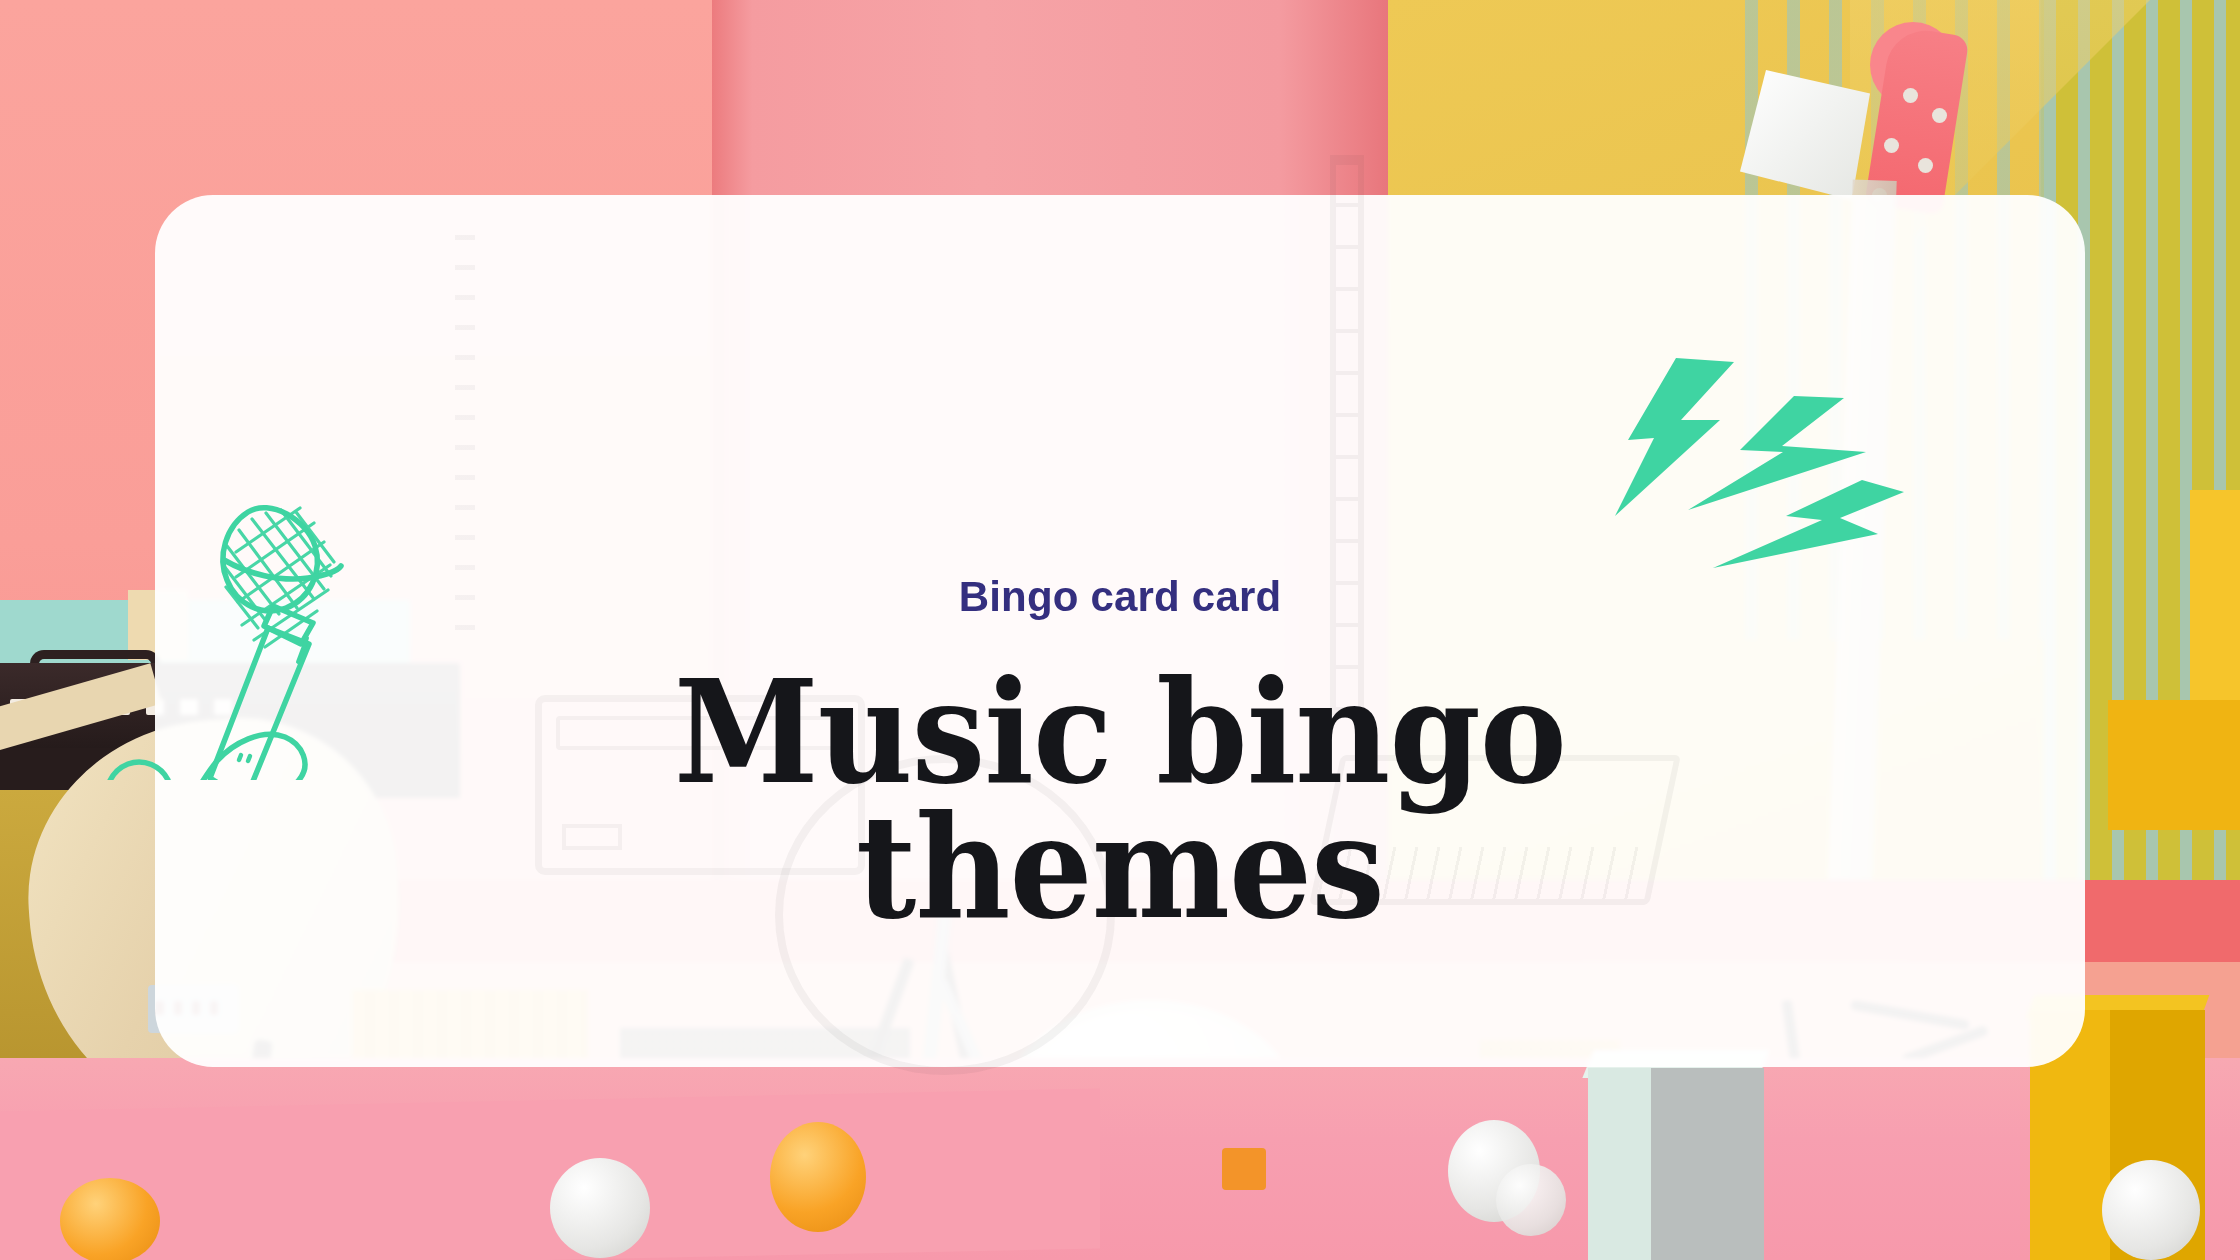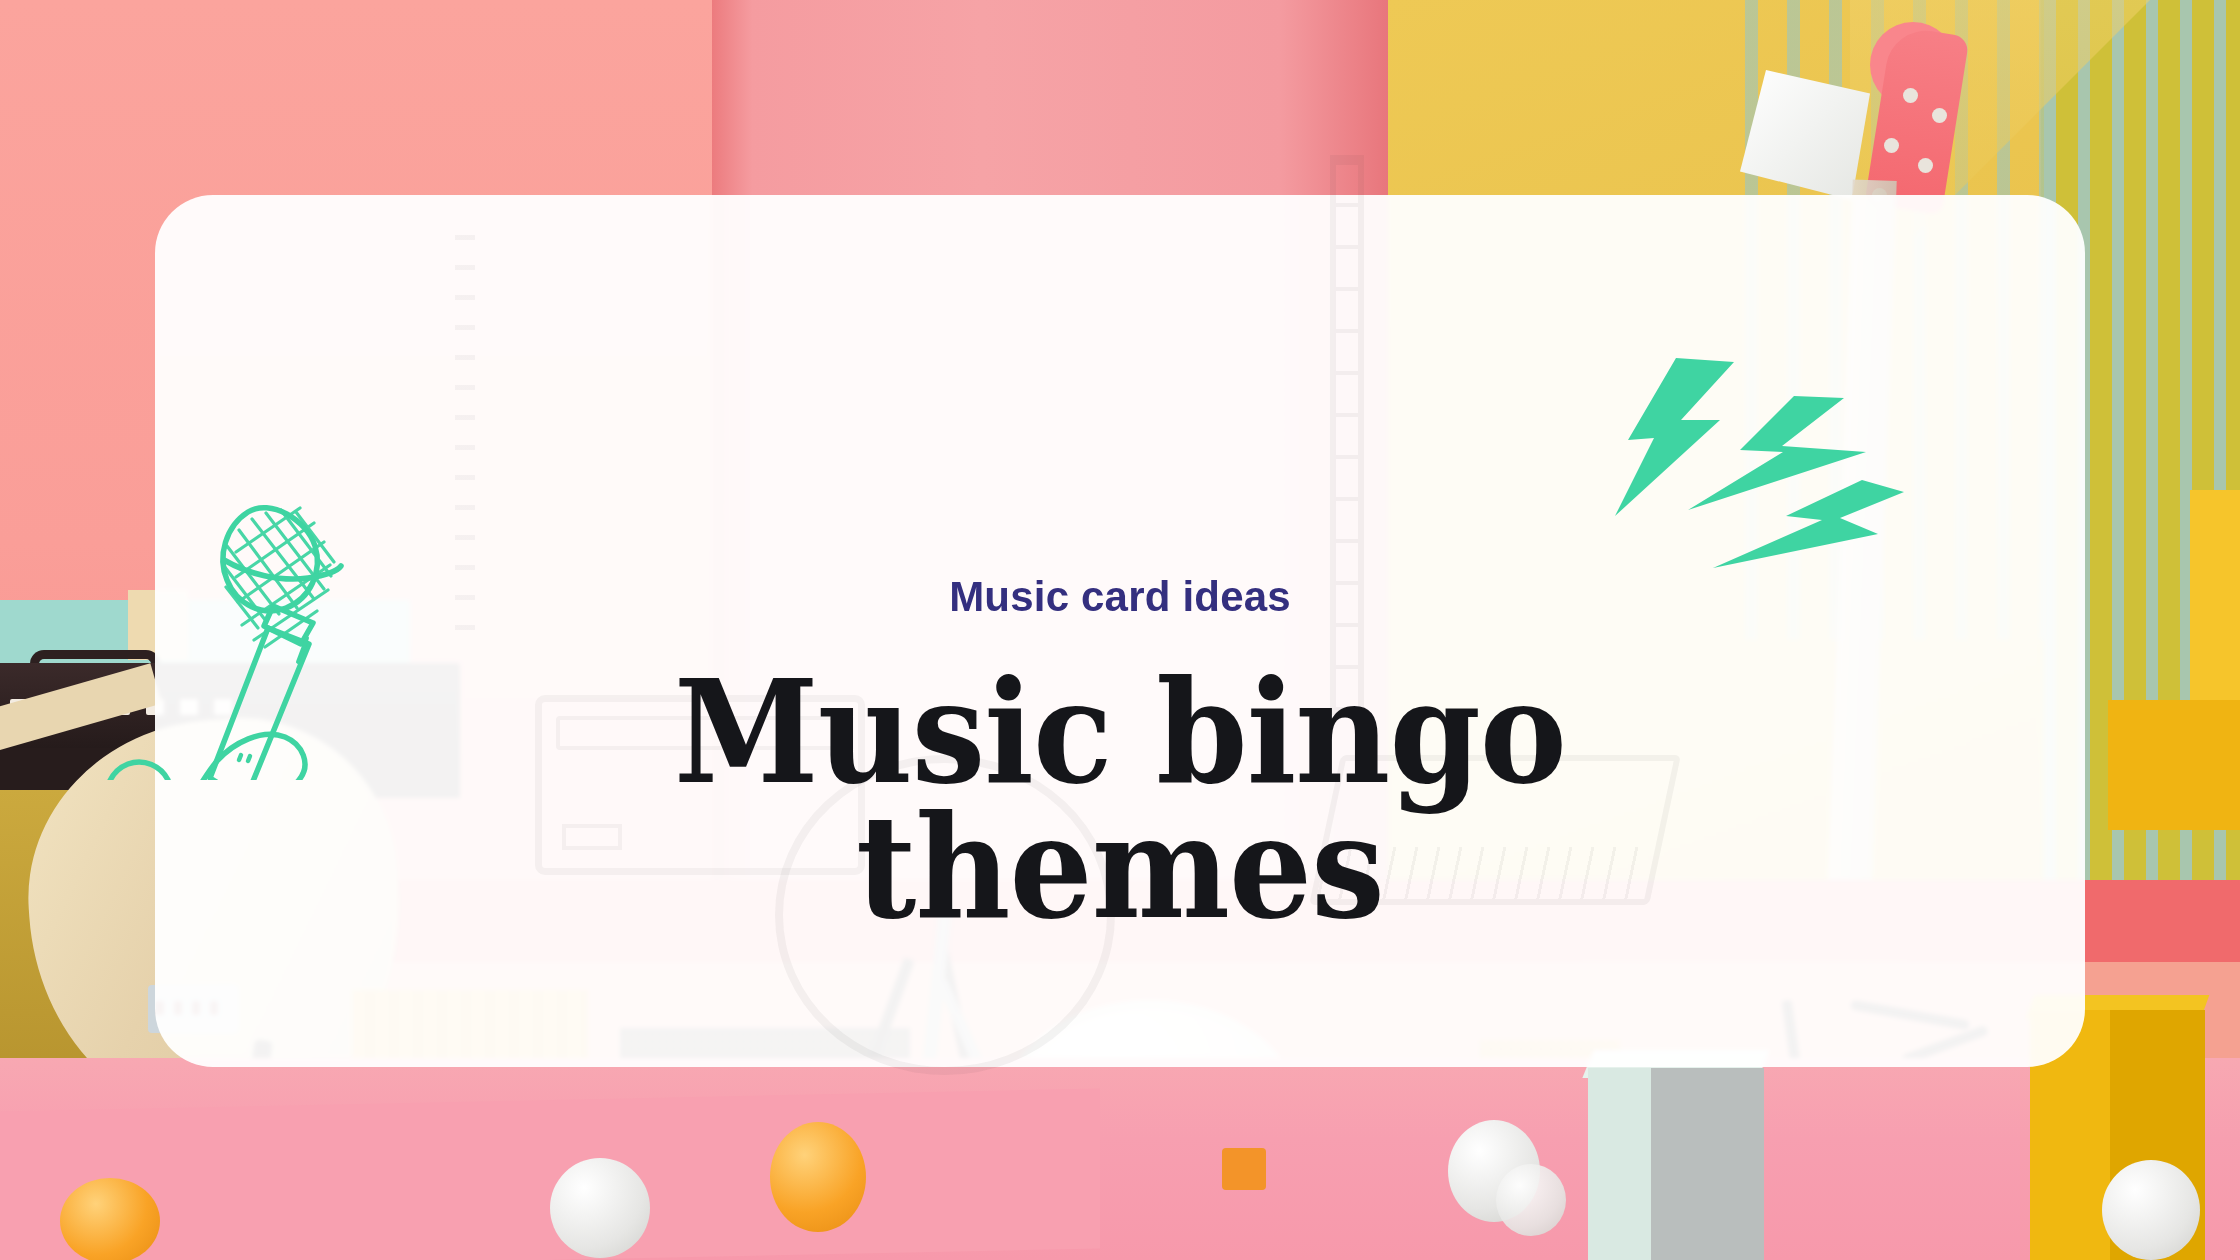--- a/index.html
+++ b/index.html
@@ -265,21 +265,21 @@
     <div class="ghost ghost-amp">
         <i></i>
         <b></b>
       </div>
     <div class="ghost ghost-drum"></div>
     <div class="ghost ghost-neck"></div>
     <div class="ghost ghost-keys">
         <i></i>
       </div>
 
-    <div class="eyebrow">Music card ideas</div>
+    <div class="eyebrow">Bingo card card</div>
 
     <h1 class="headline">
       <span>Music bingo</span>
       <span class="l2">themes</span>
     </h1>
   </div>
 </div>
 
 <div id="mic-illustration">
   <svg width="420" height="360" viewBox="0 0 420 360" fill="none" xmlns="http://www.w3.org/2000/svg">

